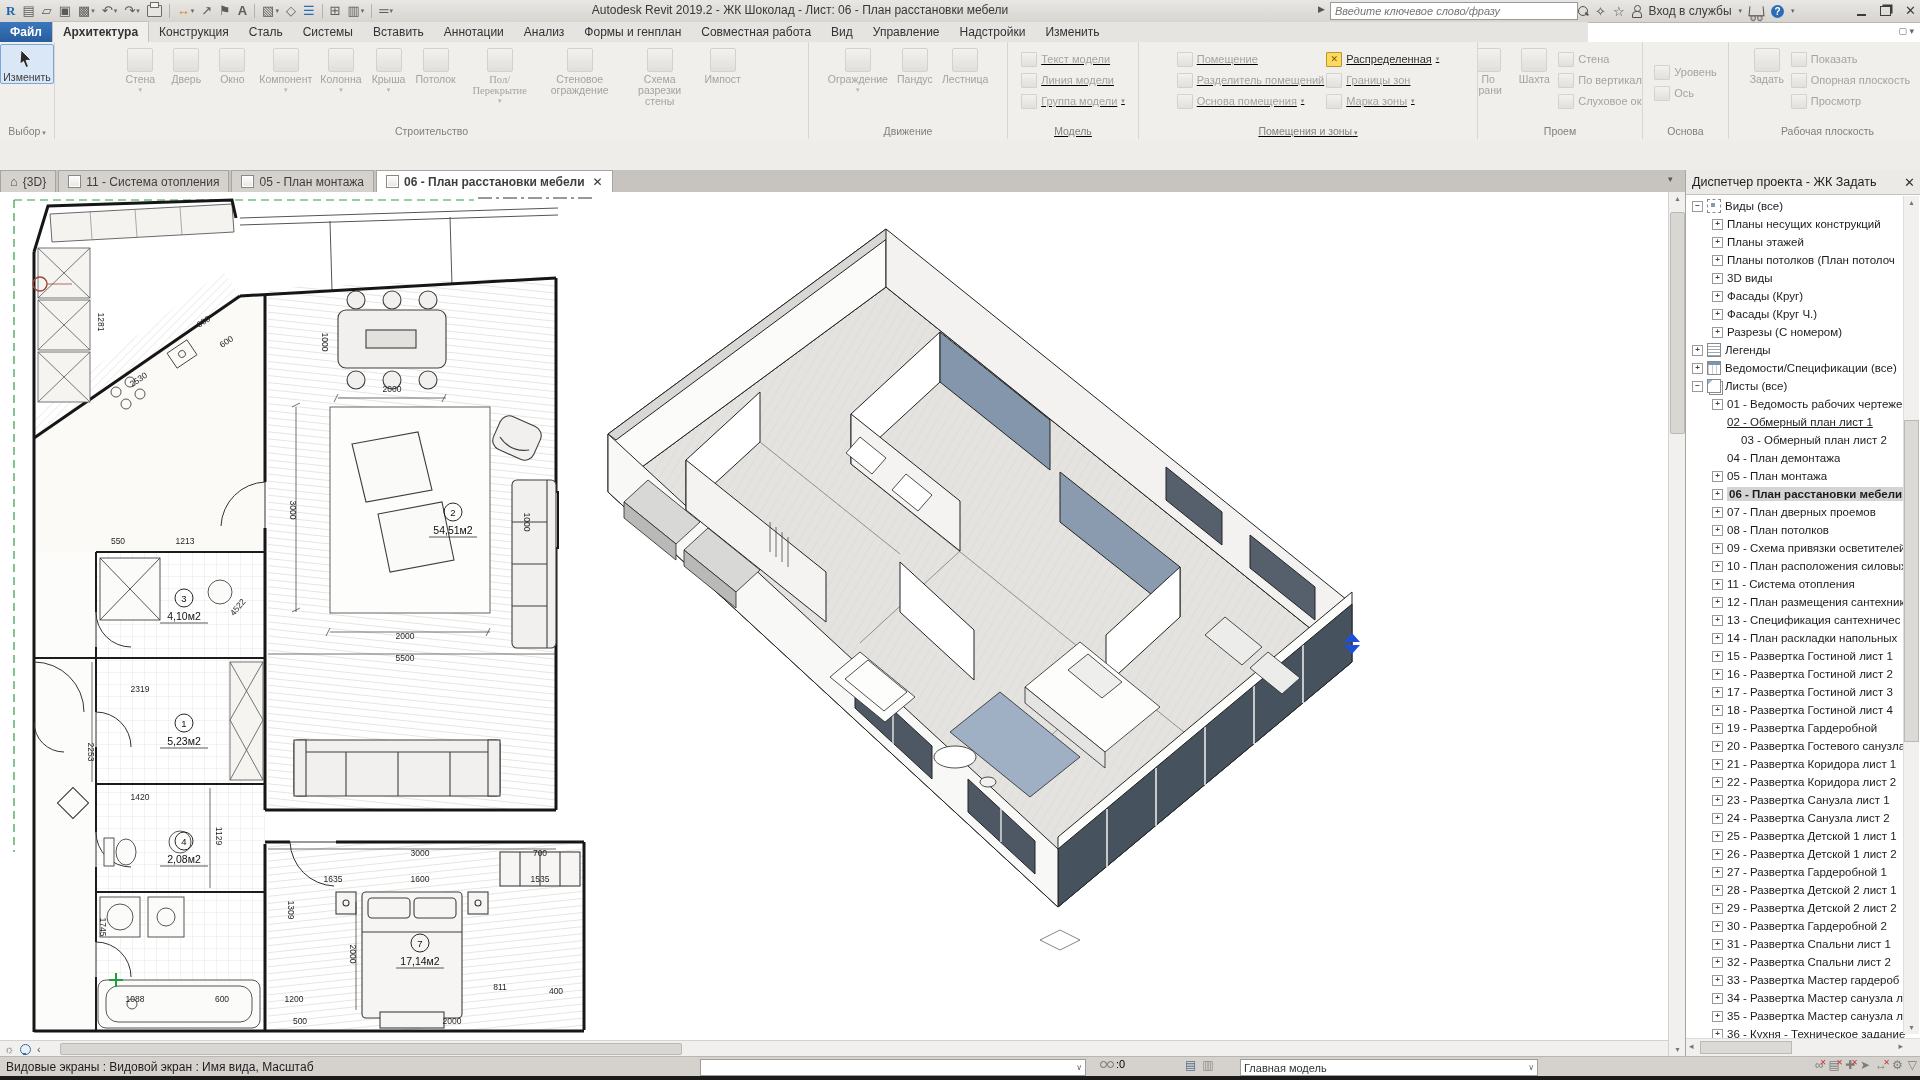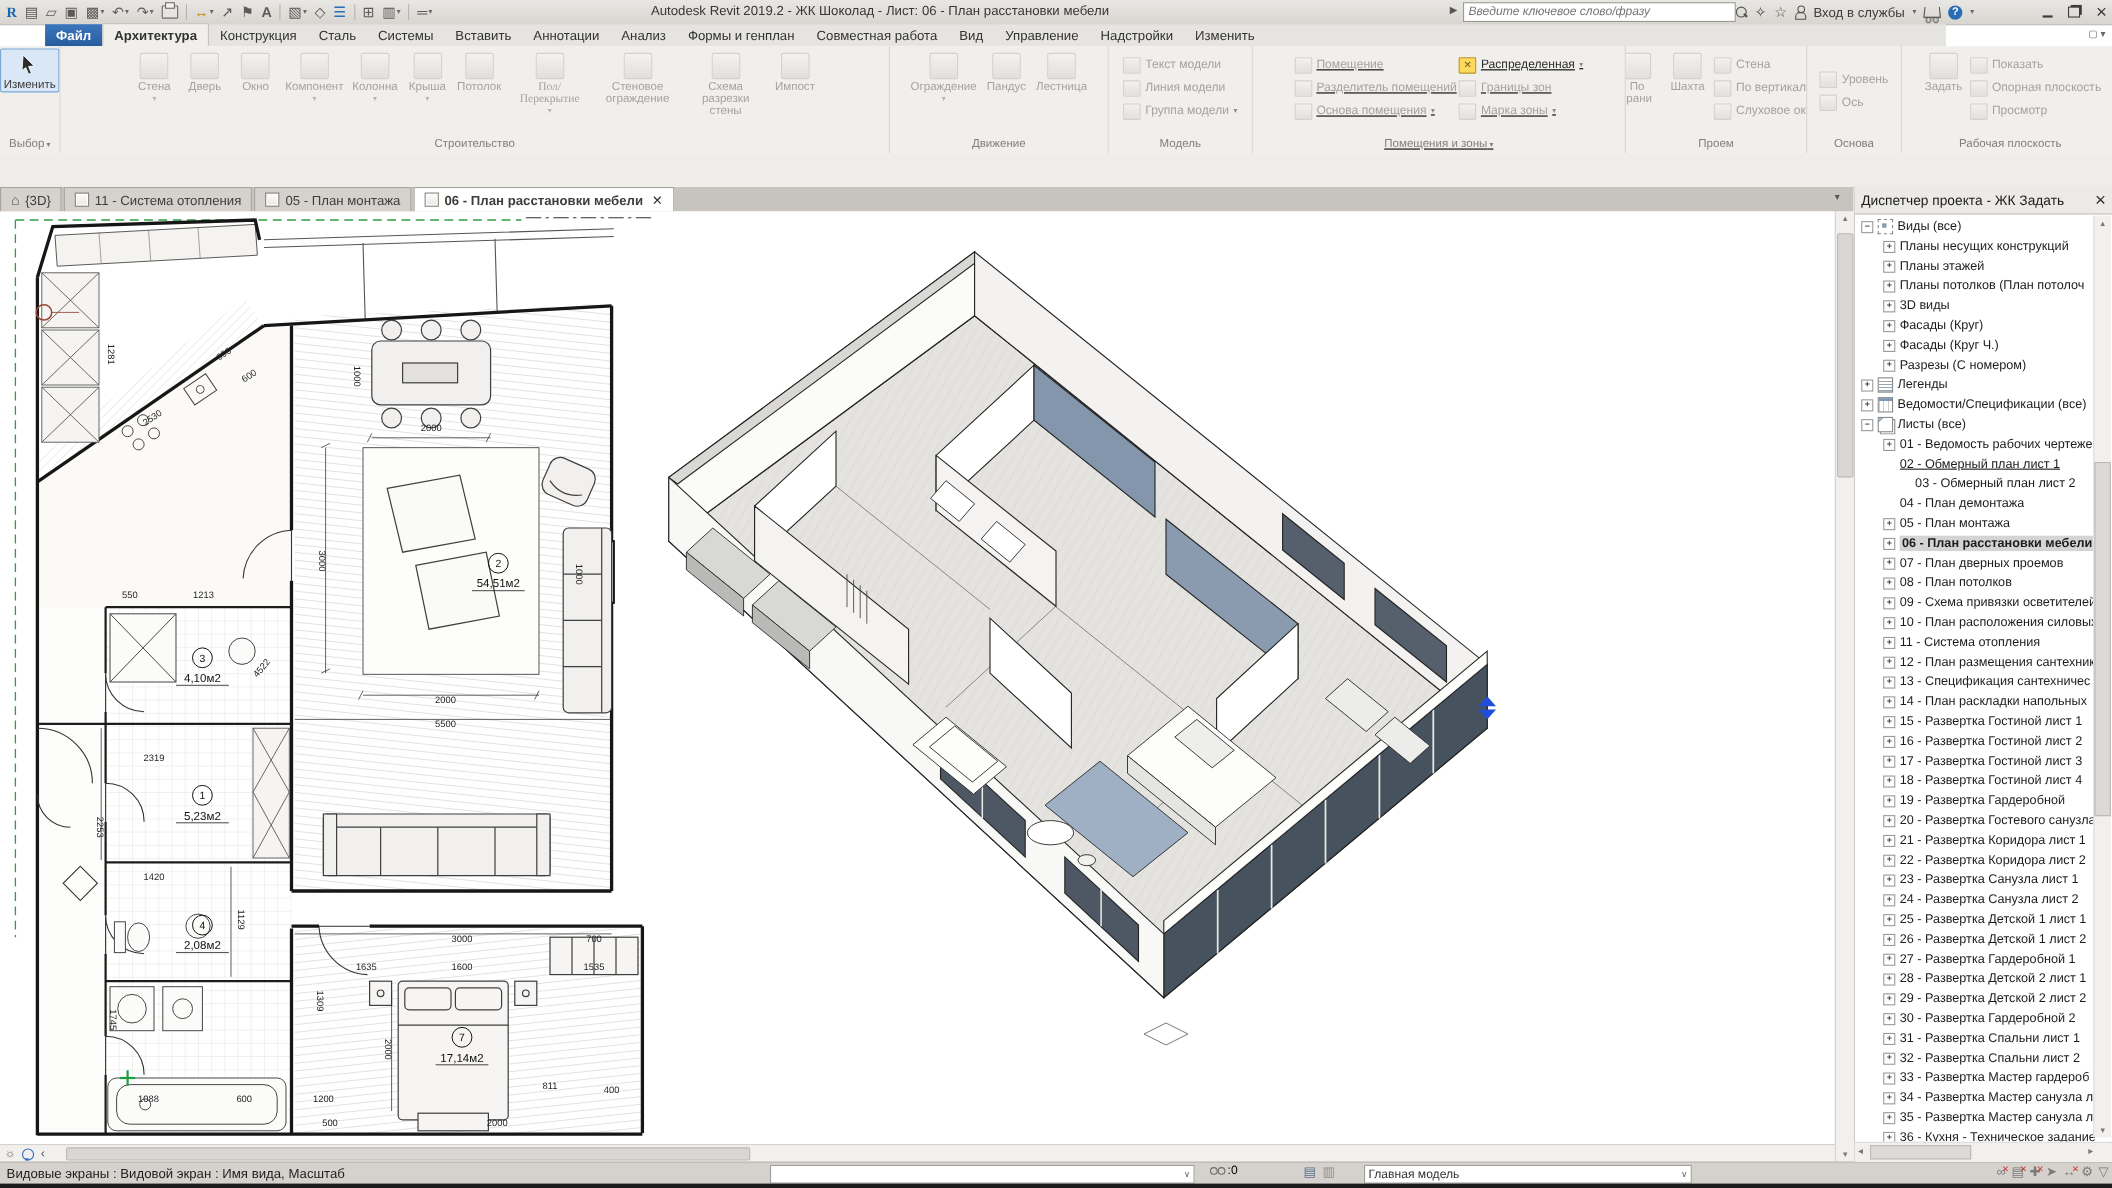--- a/index.html
+++ b/index.html
@@ -30,21 +30,21 @@
   #signin-label{font-size:12px;color:#3c3c3c;}
   .icss-cart{width:13px;height:9px;border-bottom:1.5px solid #55534f;border-left:1.5px solid #55534f;border-right:1.5px solid #55534f;position:relative;display:inline-block;transform:perspective(10px) rotateX(8deg);}
   .icss-cart:after{content:"";position:absolute;left:1px;top:9px;width:3px;height:3px;border-radius:50%;border:1px solid #55534f;}
   .icss-cart:before{content:"";position:absolute;right:1px;top:9px;width:3px;height:3px;border-radius:50%;border:1px solid #55534f;}
   .icss-help{width:13px;height:13px;border-radius:50%;background:#2a6db5;color:#fff;font-size:10px;font-weight:bold;text-align:center;line-height:13px;display:inline-block;}
   #win-btns{right:4px;top:0;height:22px;display:flex;align-items:center;gap:14px;color:#3c3c3c;}
   .wb{font-size:13px;line-height:20px;}
   .wb-min{width:9px;height:8px;border-bottom:2px solid #3c3c3c;}
   .wb-rest{width:9px;height:8px;border:1.5px solid #3c3c3c;box-shadow:2px -2px 0 -0.5px #3c3c3c;}
   
-  #tabrow{left:0;top:22px;width:1728px;height:20px;background:#e6e4e0;display:flex;align-items:flex-end;margin-left:41px;}
+  #tabrow{left:0;top:22px;width:1588px;height:20px;background:#e6e4e0;display:flex;align-items:flex-end;}
   .rtab{height:20px;line-height:20px;padding:0 10px;font-size:12px;color:#333;cursor:default;}
   .rtab.file{background:linear-gradient(#3c77bd,#265d9e);color:#fff;font-weight:bold;}
   .rtab.active{background:#f0efec;border:1px solid #c6c3bf;border-bottom:none;font-weight:bold;}
   #ribbon-toggle{position:absolute;right:6px;top:26px;font-size:9px;color:#666;}
   
   #ribbon{left:0;top:42px;width:1920px;height:98px;background:#f0efec;border-bottom:1px solid #b8b5b1;display:flex;}
   .rpanel{height:97px;border-right:1px solid #d9d6d2;display:flex;flex-direction:column;flex:none;}
   .rp-body{flex:1;display:flex;justify-content:center;align-items:flex-start;gap:2px;padding-top:2px;overflow:hidden;}
   .rp-label{height:14px;line-height:13px;text-align:center;font-size:10.5px;color:#83817d;white-space:nowrap;}
   .rp-label .arr{font-size:7px;}
@@ -309,21 +309,21 @@
           <div class="bicon"></div>
           <div class="lbl" style="max-width: 72px;">Пандус</div>
         </div>
         <div class="rbig">
           <div class="bicon"></div>
           <div class="lbl" style="max-width: 72px;">Лестница</div>
         </div>
       </div>
       <div class="rp-label">Движение</div>
     </div>
-    <div class="rpanel" style="width: 130px;">
+    <div class="rpanel" style="width: 130px; text-decoration: underline;">
       <div class="rp-body">
         <div class="rstack">
           <div class="rsmall">
             <span class="sicon"></span>
             <span>Текст модели</span>
           </div>
           <div class="rsmall">
             <span class="sicon"></span>
             <span>Линия модели</span>
           </div>

